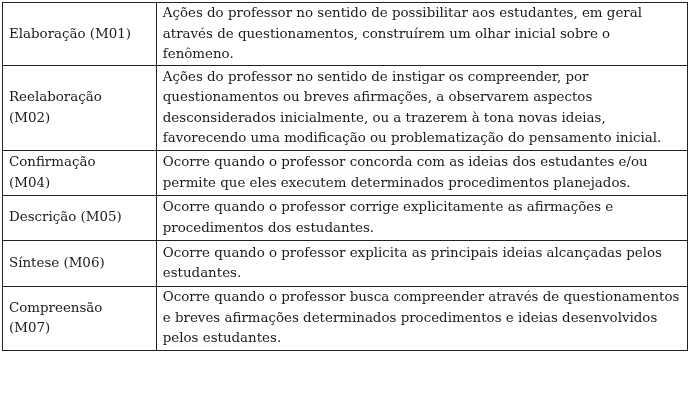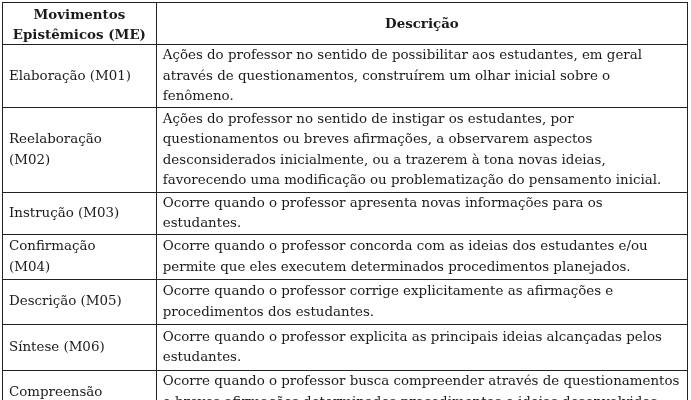--- a/index.html
+++ b/index.html
@@ -34,35 +34,27 @@
 </style>
 </head>
 <body>
 
 <table>
   <colgroup>
       <col class="c1">
       <col>
     </colgroup>
   <tbody>
-      <tr class="h0">
-    <th class="hdr-me">Movimentos Epistêmicos (ME)</th>
-    <th>Descrição</th>
-  </tr>
   <tr class="r1">
     <td>Elaboração (M01)</td>
     <td>Ações do professor no sentido de possibilitar aos estudantes, em geral através de questionamentos, construírem um olhar inicial sobre o fenômeno.</td>
   </tr>
   <tr class="r2">
     <td style="padding-right:54px">Reelaboração (M02)</td>
-    <td>Ações do professor no sentido de instigar os estudantes, por questionamentos ou breves afirmações, a observarem aspectos desconsiderados inicialmente, ou a trazerem à tona novas ideias, favorecendo uma modificação ou problematização do pensamento inicial.</td>
-  </tr>
-  <tr class="r3">
-    <td>Instrução (M03)</td>
-    <td>Ocorre quando o professor apresenta novas informações para os estudantes.</td>
+    <td>Ações do professor no sentido de instigar os compreender, por questionamentos ou breves afirmações, a observarem aspectos desconsiderados inicialmente, ou a trazerem à tona novas ideias, favorecendo uma modificação ou problematização do pensamento inicial.</td>
   </tr>
   <tr class="r4">
     <td style="padding-right:36px">Confirmação (M04)</td>
     <td>Ocorre quando o professor concorda com as ideias dos estudantes e/ou permite que eles executem determinados procedimentos planejados.</td>
   </tr>
   <tr class="r5">
     <td>Descrição (M05)</td>
     <td>Ocorre quando o professor corrige explicitamente as afirmações e procedimentos dos estudantes.</td>
   </tr>
   <tr class="r6">

